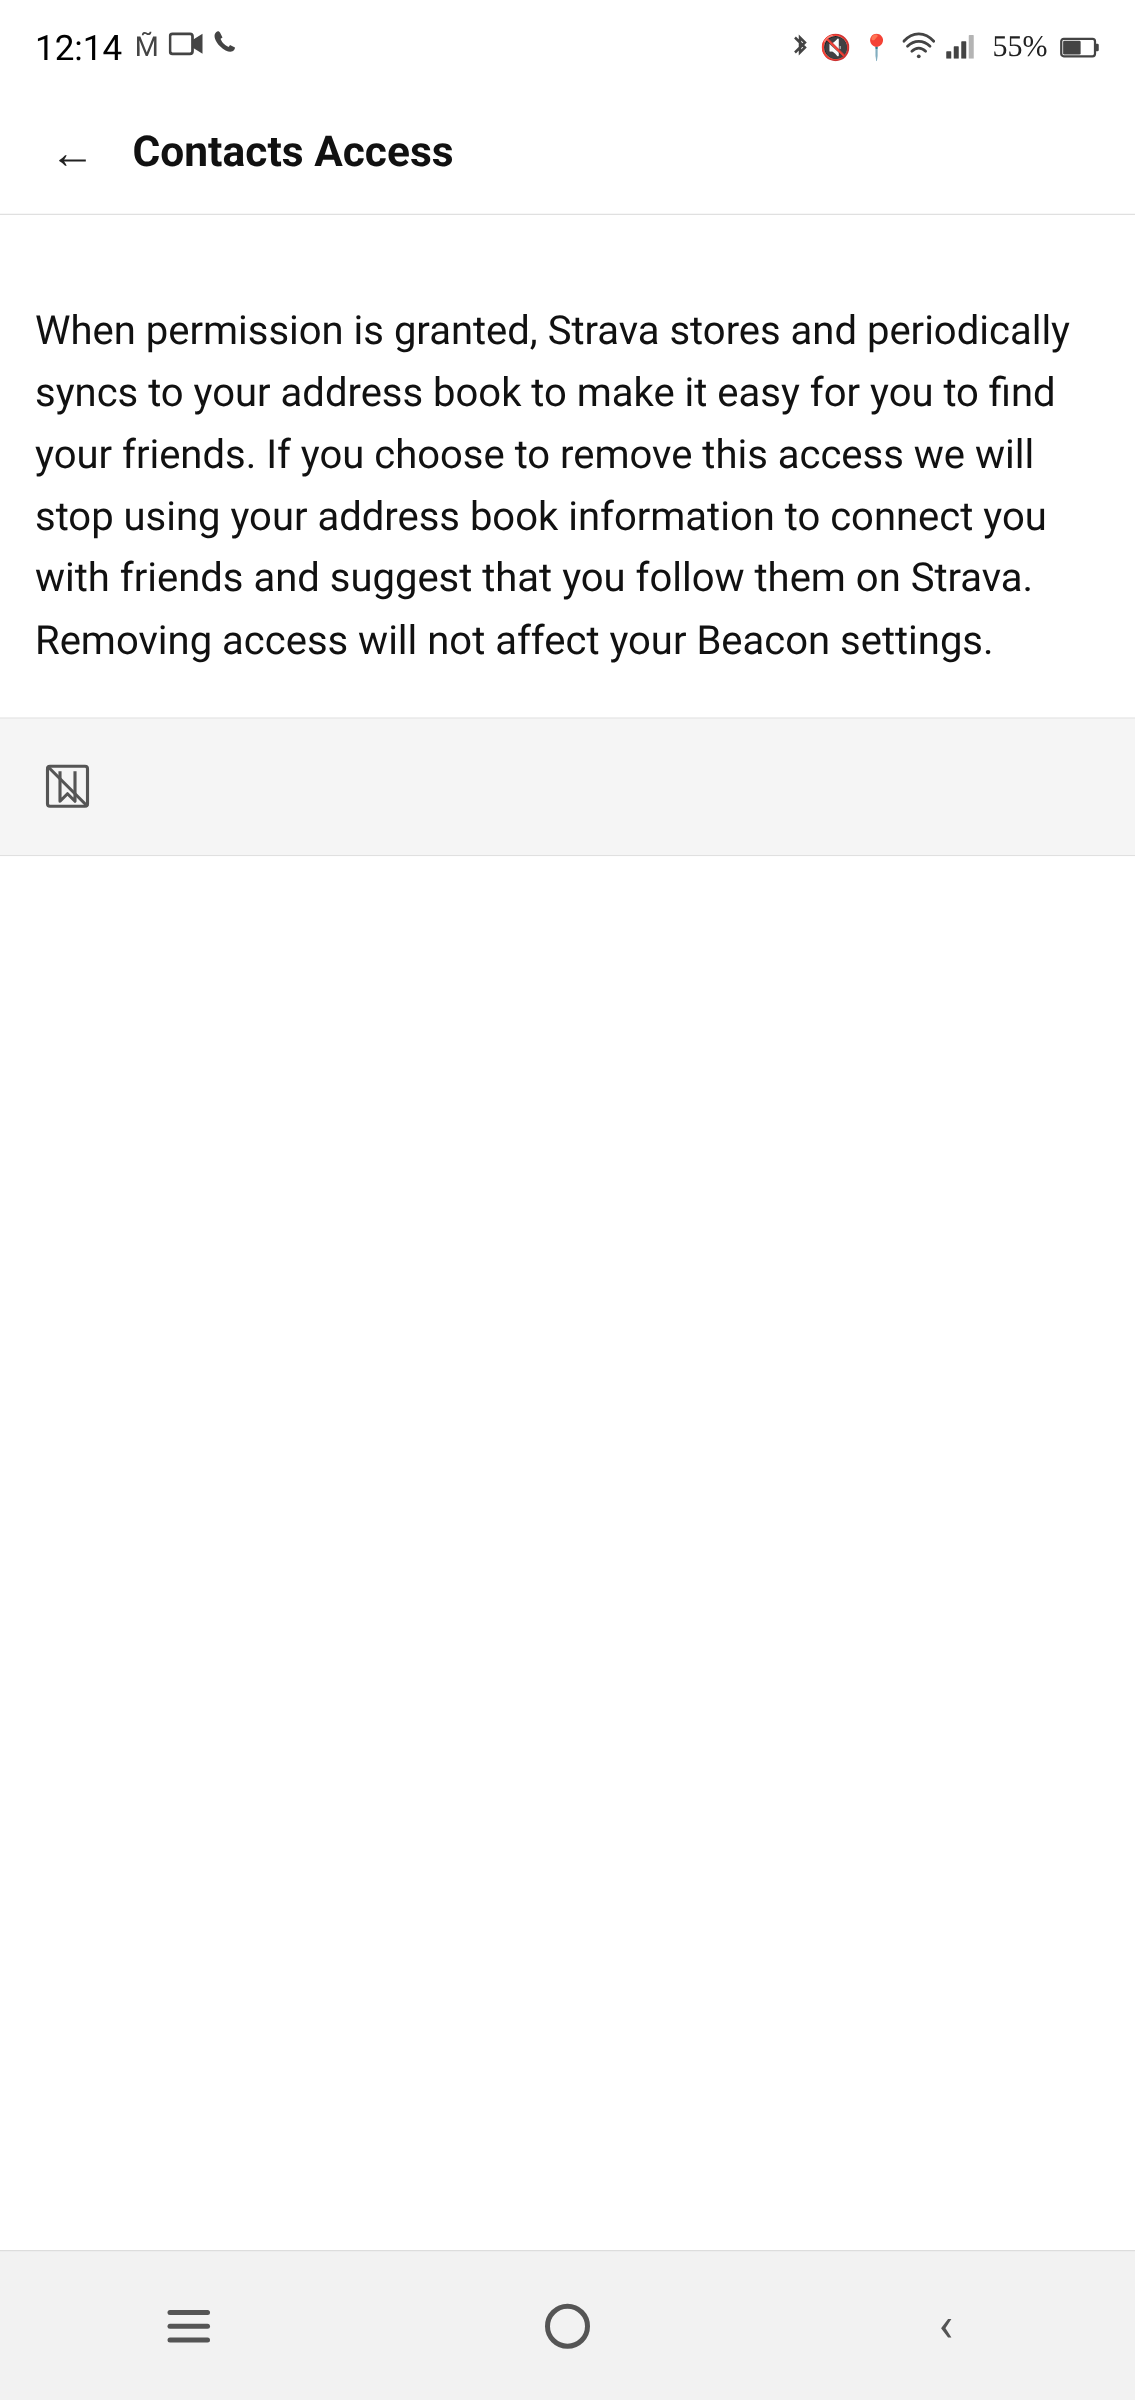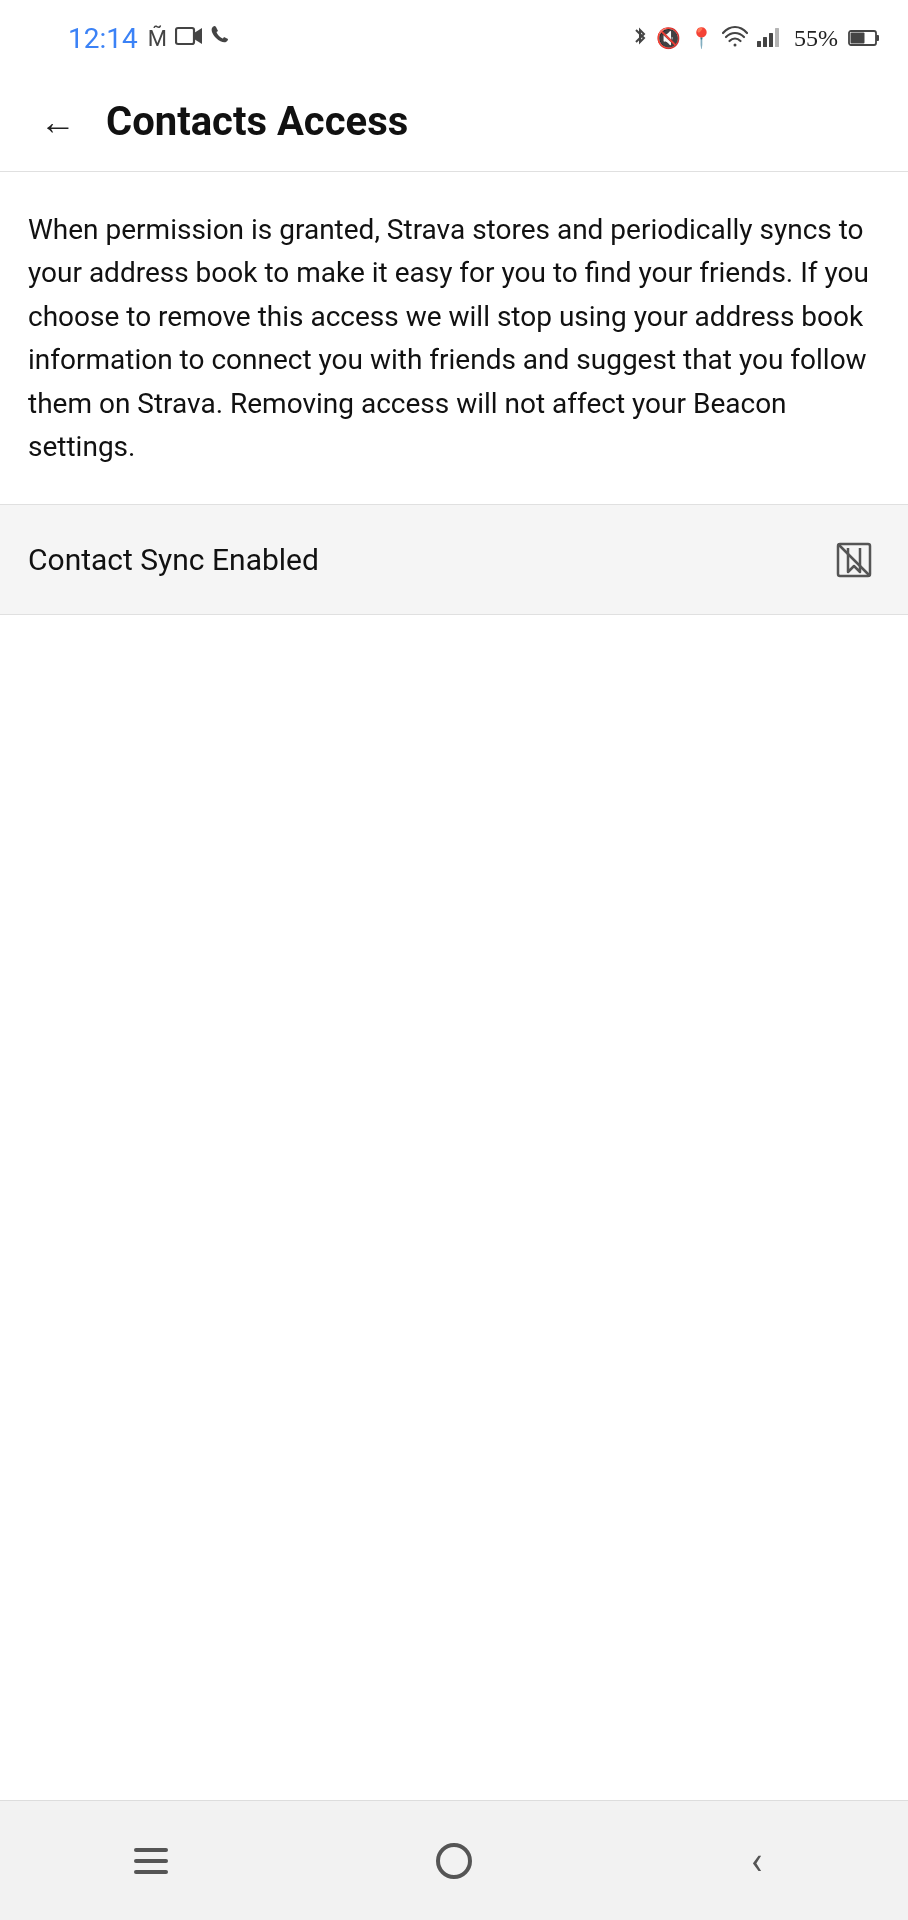--- a/index.html
+++ b/index.html
@@ -30,22 +30,21 @@
 
     .status-left {
       display: flex;
       align-items: center;
       gap: 10px;
     }
 
     .status-time {
       font-size: 28px;
       font-weight: 400;
-      color: #3b82f6;
-      margin-left: 40px;
+      color: #000000;
     }
 
     .status-icons-left {
       display: flex;
       align-items: center;
       gap: 8px;
     }
 
     .status-icon {
       font-size: 22px;
@@ -90,37 +89,38 @@
       flex-shrink: 0;
     }
 
     .back-arrow {
       font-size: 36px;
       color: #222;
       font-weight: 300;
     }
 
     .page-title {
-      font-size: 40px;
+      font-size: 34px;
       font-weight: 700;
       color: #111;
       margin-left: 18px;
     }
 
     
     .description-section {
       padding: 36px 28px 36px 28px;
       background: #ffffff;
       border-bottom: 1px solid #e0e0e0;
     }
 
     .description-text {
-      font-size: 28px;
+      font-size: 32px;
       line-height: 1.55;
       color: #111;
+      margin-top: 32px;
     }
 
     
     .settings-row {
       display: flex;
       align-items: center;
       justify-content: space-between;
       padding: 0 28px;
       height: 110px;
       background: #f5f5f5;
@@ -278,21 +278,20 @@
     <span class="back-arrow">←</span>
   </div>
   <span class="page-title">Contacts Access</span>
 </div>
 
 <div class="description-section">
   <p class="description-text">When permission is granted, Strava stores and periodically syncs to your address book to make it easy for you to find your friends. If you choose to remove this access we will stop using your address book information to connect you with friends and suggest that you follow them on Strava. Removing access will not affect your Beacon settings.</p>
 </div>
 
 <div class="settings-row">
-  <span class="settings-row-label">Contact Sync Enabled</span>
   <div class="toggle-icon">
 
     <svg width="44" height="44" viewBox="0 0 44 44" fill="none">
       <rect x="6" y="6" width="32" height="32" rx="2" stroke="#555" stroke-width="2.5" fill="none"></rect>
       <polyline points="6,6 38,38" stroke="#555" stroke-width="2.5"></polyline>
       <polyline points="16,10 16,34 22,28 28,34 28,10" stroke="#555" stroke-width="2.5" fill="none" stroke-linejoin="round"></polyline>
     </svg>
   </div>
 </div>
 

